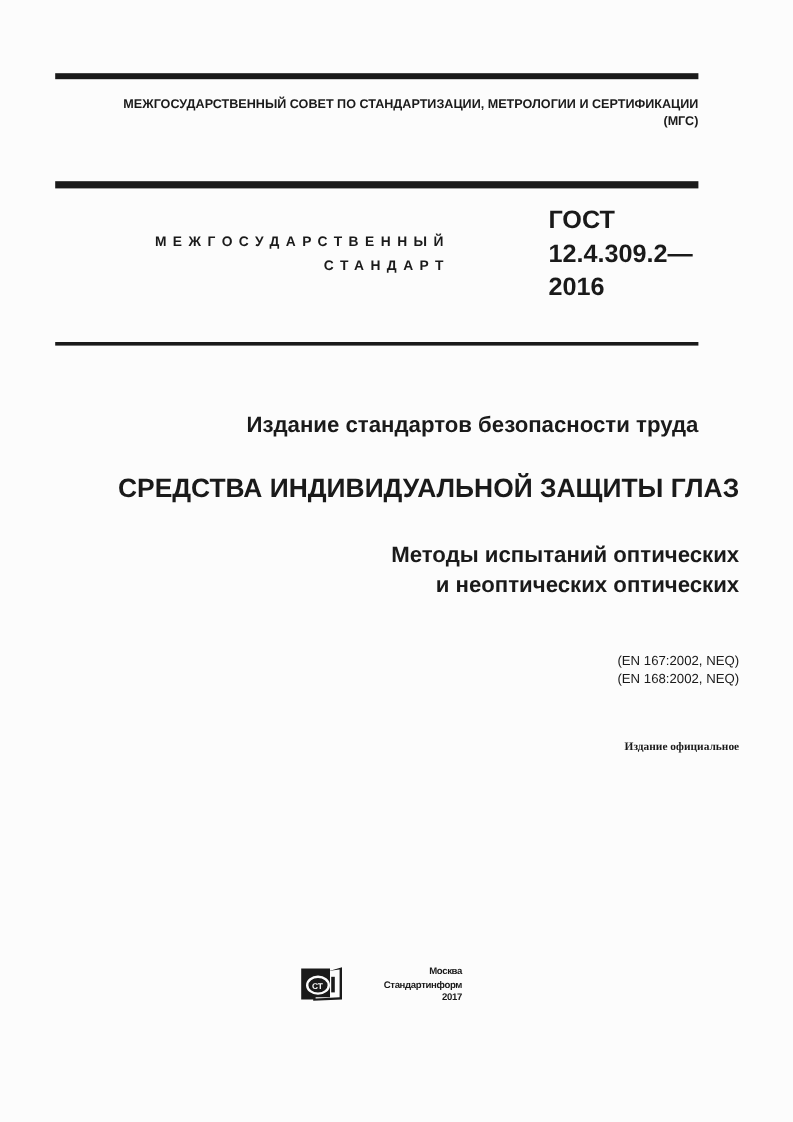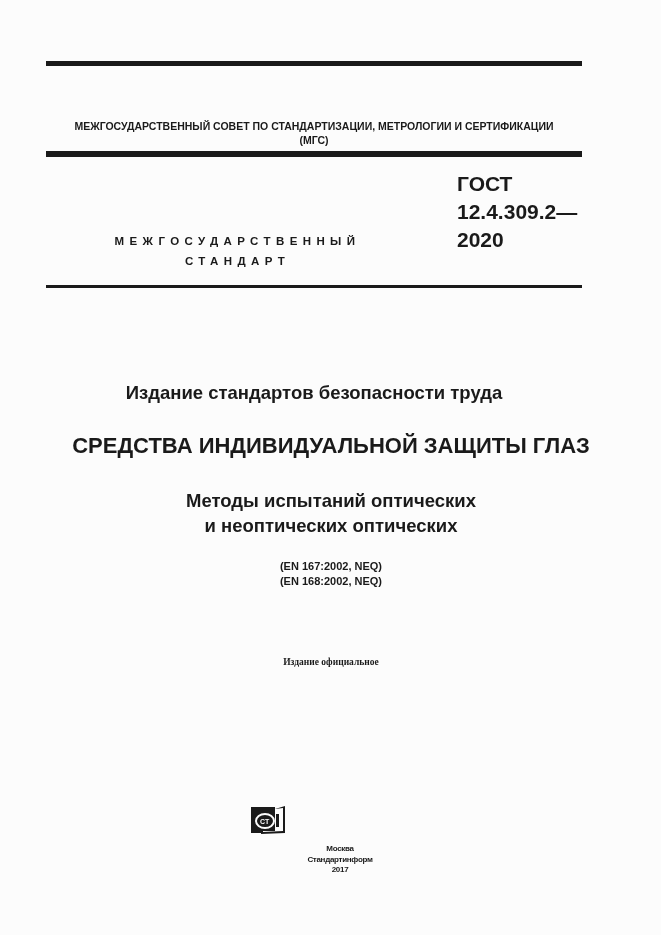--- a/index.html
+++ b/index.html
@@ -6,29 +6,29 @@
   body {
     width: 661px; height: 935px;
     background: #fcfcfc;
     position: relative;
     overflow: hidden;
     font-family: "Liberation Sans", sans-serif;
     color: #1a1a1a;
   }
   .abs { position: absolute; }
   .rule { position: absolute; left: 46px; width: 536px; background: #1a1a1a; }
-  .center { text-align: center; margin-top: 39px; }
+  .center { text-align: right; }
   .council-ru { left: 46px; width: 536px; top: 80px; font-size: 10.5px; font-weight: bold; line-height: 14px; }
   .council-en { left: 46px; width: 536px; top: 112px; font-size: 10.5px; font-weight: bold; line-height: 14px; }
   .std-kind { left: 100px; width: 275px; top: 192px; font-size: 11.5px; font-weight: bold; letter-spacing: 5.4px; line-height: 20px; }
   .gost { left: 457px; top: 170px; font-size: 21px; font-weight: bold; line-height: 28px; }
   .series { left: 46px; width: 536px; top: 343px; font-size: 18.5px; font-weight: bold; }
   .title { left: 46px; width: 570px; top: 394px; font-size: 22px; font-weight: bold; }
   .subtitle { left: 46px; width: 570px; top: 449px; font-size: 18.5px; font-weight: bold; line-height: 25px; }
-  .refs { left: 46px; width: 570px; top: 520px; font-size: 11px; font-weight: bold; line-height: 15px; }
+  .refs { left: 46px; width: 570px; top: 544px; font-size: 11px; font-weight: normal; line-height: 15px; }
   .edition { left: 46px; width: 570px; top: 618px; font-size: 9.5px; font-weight: bold; font-family: Liberation Serif, serif; }
   .logo { left: 249px; top: 805px; width: 38px; height: 30px; }
   .publisher { left: 295px; width: 90px; top: 805px; font-size: 8px; font-weight: bold; line-height: 10.5px; letter-spacing: -0.3px; }
 </style>
 </head>
 <body>
 
 <div class="rule" style="top:61px;height:5px;"></div>
 
 <div class="abs council-ru center">
@@ -41,21 +41,21 @@
 <div class="rule" style="top:151px;height:6px;"></div>
 
 <div class="abs std-kind center">
   <div>МЕЖГОСУДАРСТВЕННЫЙ</div>
   <div>СТАНДАРТ</div>
 </div>
 
 <div class="abs gost">
   <div>ГОСТ</div>
   <div>12.4.309.2—</div>
-  <div>2020</div>
+  <div>2016</div>
 </div>
 
 <div class="rule" style="top:285px;height:3px;"></div>
 
 <div class="abs series center">Издание стандартов безопасности труда</div>
 
 <div class="abs title center">СРЕДСТВА ИНДИВИДУАЛЬНОЙ ЗАЩИТЫ ГЛАЗ</div>
 
 <div class="abs subtitle center">
   <div>Методы испытаний оптических</div>

